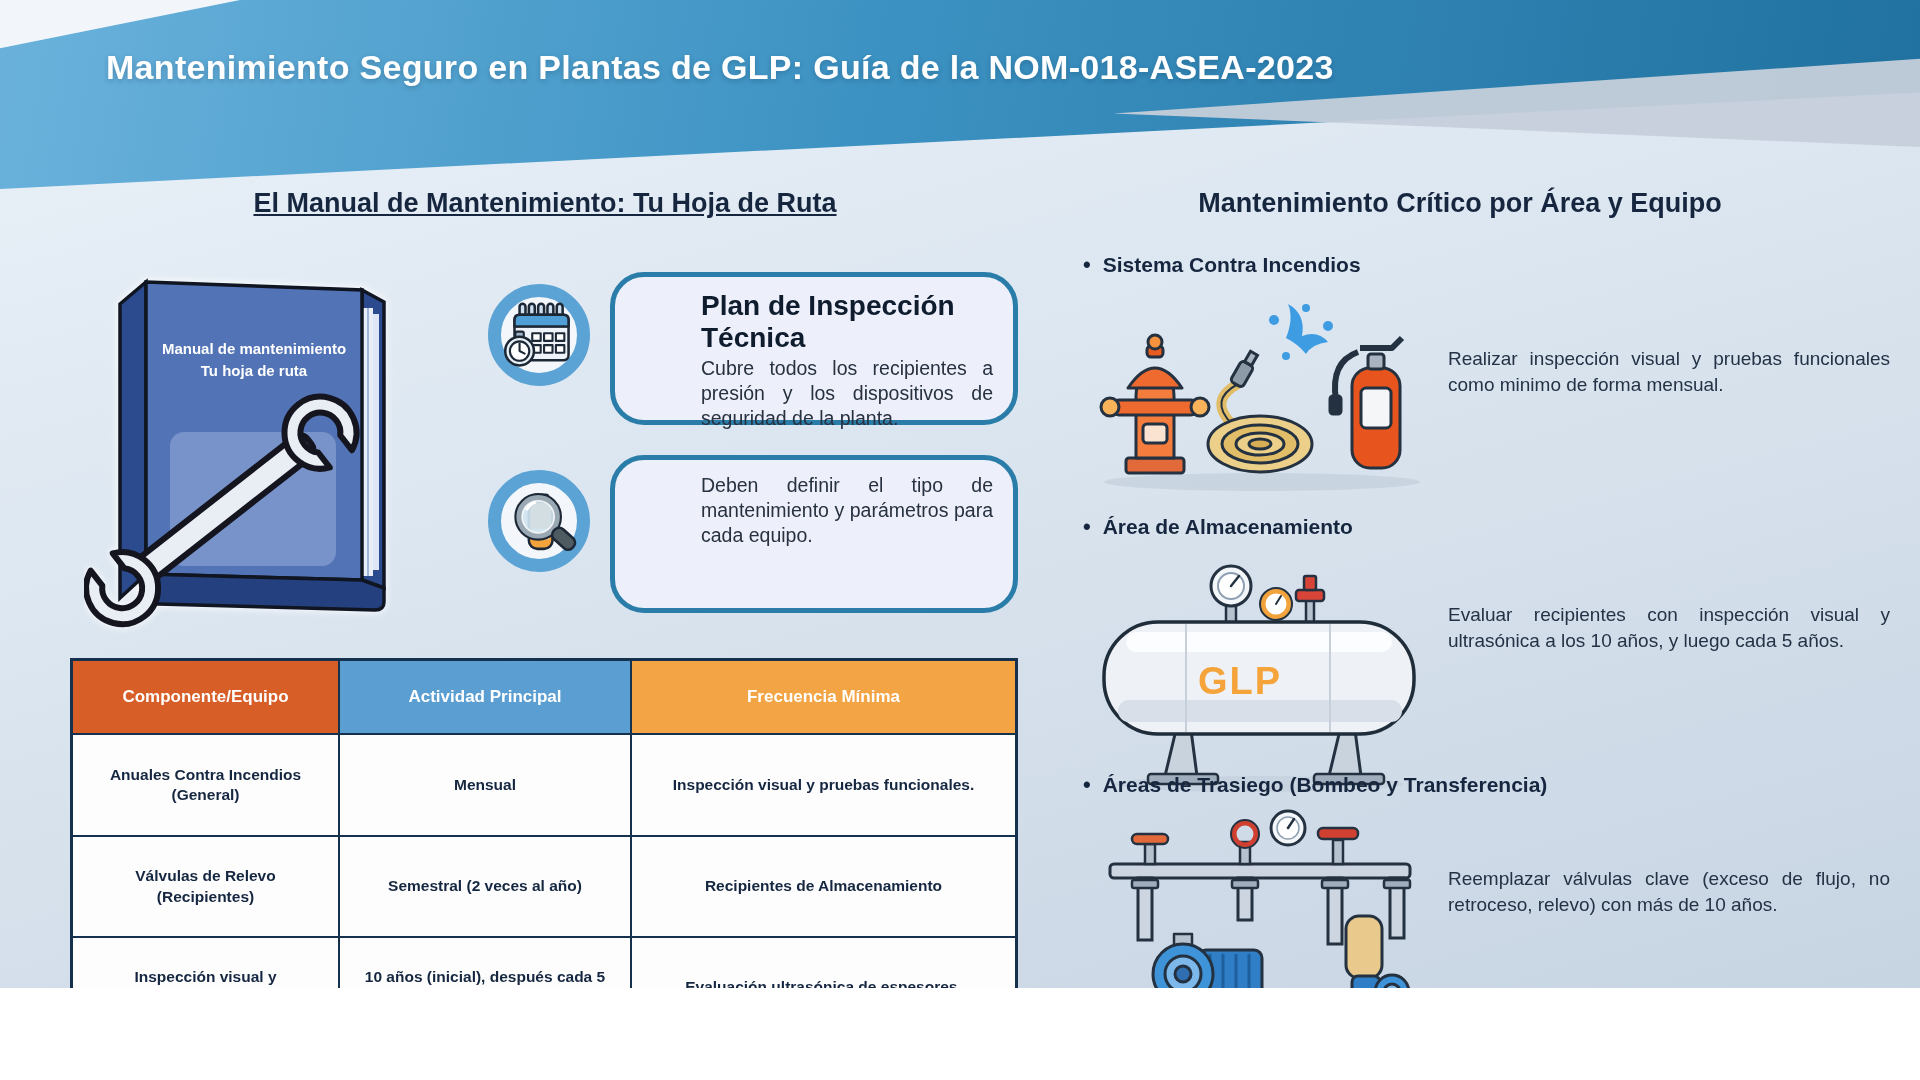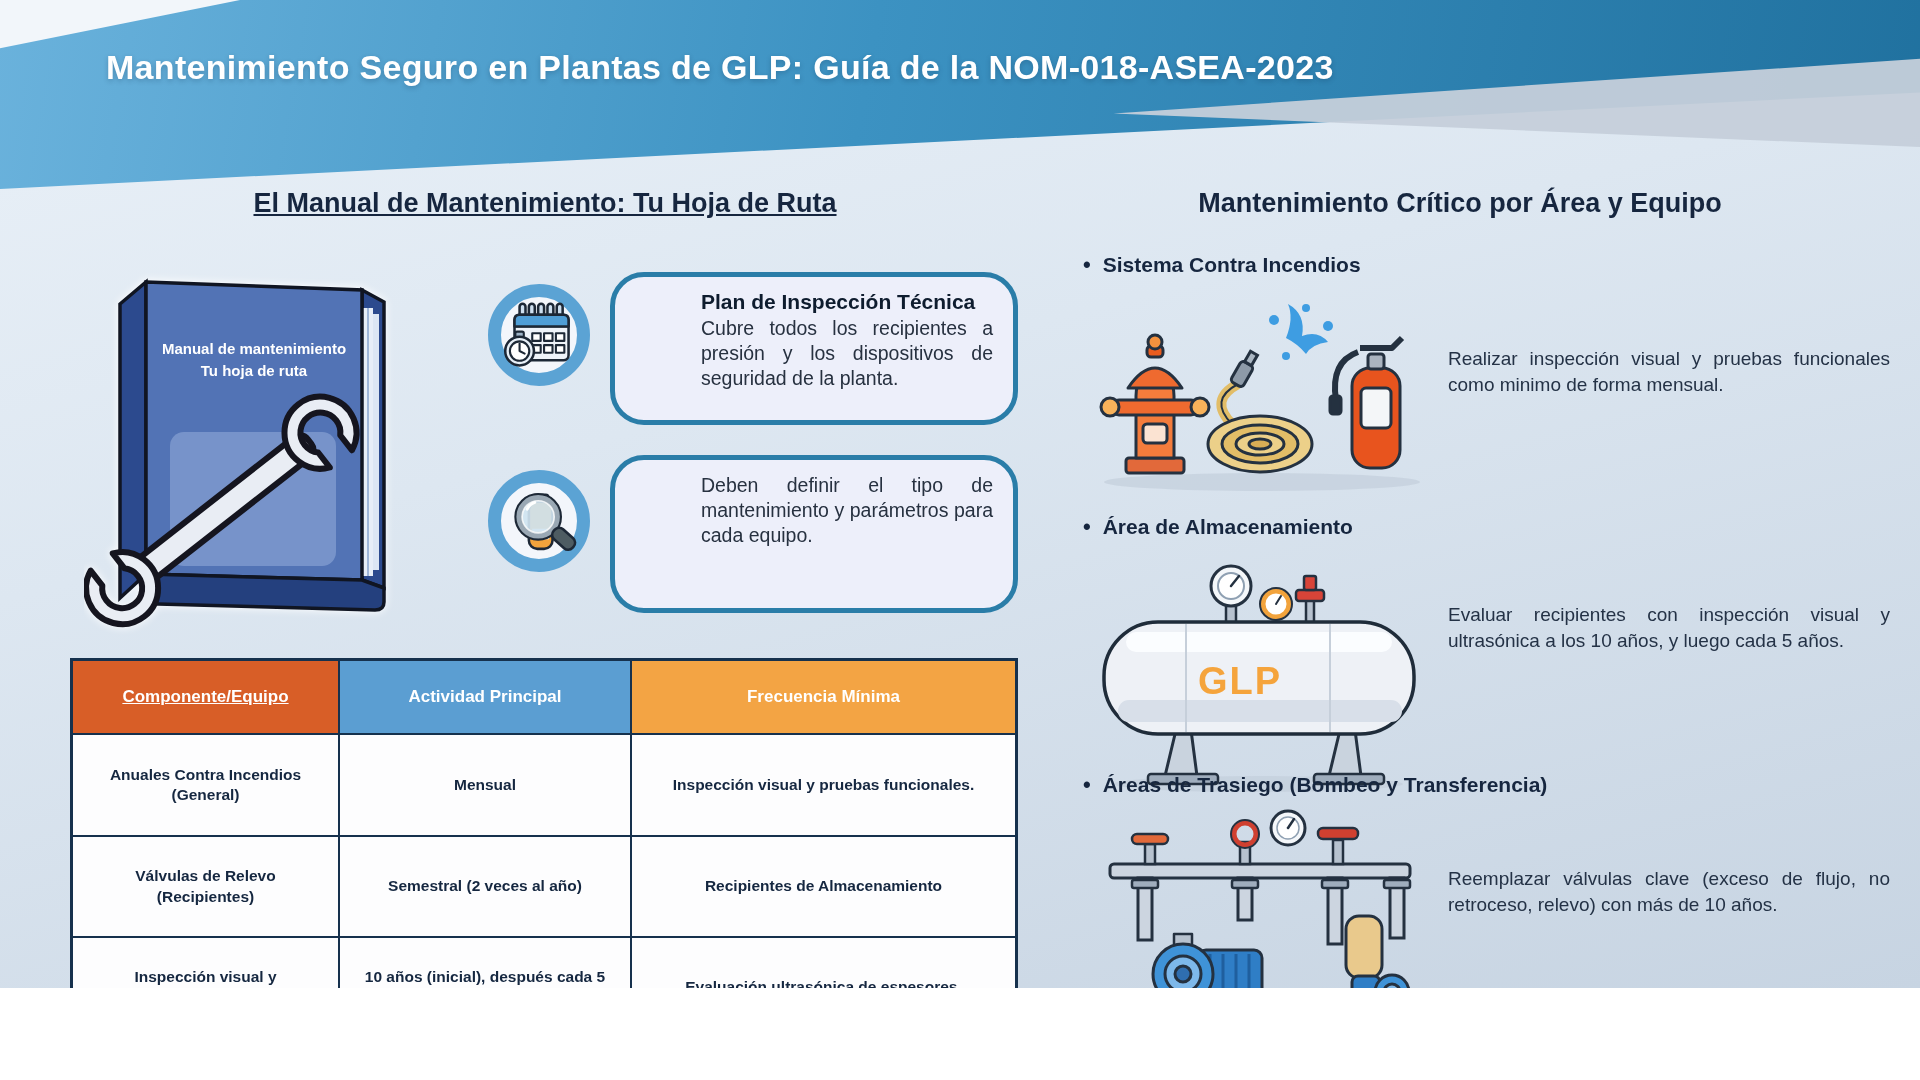--- a/index.html
+++ b/index.html
@@ -22,21 +22,21 @@
 
   .section-title { position:absolute; top:188px; font-size:27px; font-weight:700; color:#16263f; }
   .section-title.left  { left:70px;  width:950px; text-align:center;text-decoration:underline; }
   .section-title.right { left:1060px; width:800px; text-align:center; }
 
   
   .callout-box { position:absolute; left:610px; width:408px; background:#edeffa;
           border:5px solid #2a7da8; border-radius:34px; padding:13px 20px 12px 86px; }
   .callout-box.c1 { top:272px; height:153px; }
   .callout-box.c2 { top:455px; height:158px; }
-  .callout-title { font-size:21px; font-weight:700; color:#0e1c2e; margin-bottom:2px; }
+  .callout-title { font-size:28px; font-weight:700; color:#0e1c2e; margin-bottom:2px; }
   .callout-body  { font-size:19.5px; color:#273140; line-height:1.28; text-align:justify; }
   .callout-icon  { position:absolute; width:102px; height:102px; border:13px solid #5ba3d4;
           border-radius:50%; background:#f3f6fb; left:488px; display:flex;
           align-items:center; justify-content:center; z-index:3; }
   .callout-icon.i1 { top:284px; }
   .callout-icon.i2 { top:470px; }
 
   
   .spec-table { position:absolute; left:70px; top:658px; width:948px; height:370px;
           border:3px solid #16314d; background:#16314d;
@@ -153,21 +153,21 @@
         <circle cx="44" cy="40" r="19" fill="none" stroke="#ffffff" stroke-width="2" opacity="0.8"></circle>
         <path d="M31,31 a16,16 0 0 1 9,-8" stroke="#ffffff" stroke-width="3.5" fill="none" stroke-linecap="round"></path>
         <g transform="translate(63,56) rotate(42)">
           <rect x="0" y="-8" width="30" height="16" rx="7" fill="#4e5c62"></rect>
         </g>
       </g>
     </svg>
   </div>
 
   <div class="spec-table">
-    <div class="th-cell" style="background: rgb(216, 94, 39); text-decoration: underline;">Componente/Equipo</div>
+    <div class="th-cell" style="background: rgb(216, 94, 39);">Componente/Equipo</div>
     <div class="th-cell" style="background: rgb(91, 158, 210);">Actividad Principal</div>
     <div class="th-cell" style="background: rgb(243, 164, 68);">Frecuencia Mínima</div>
 
     <div class="td-cell">Anuales Contra Incendios (General)</div>
     <div class="td-cell">Mensual</div>
     <div class="td-cell">Inspección visual y pruebas funcionales.</div>
 
     <div class="td-cell">Válvulas de Relevo (Recipientes)</div>
     <div class="td-cell">Semestral (2 veces al año)</div>
     <div class="td-cell">Recipientes de Almacenamiento</div>

